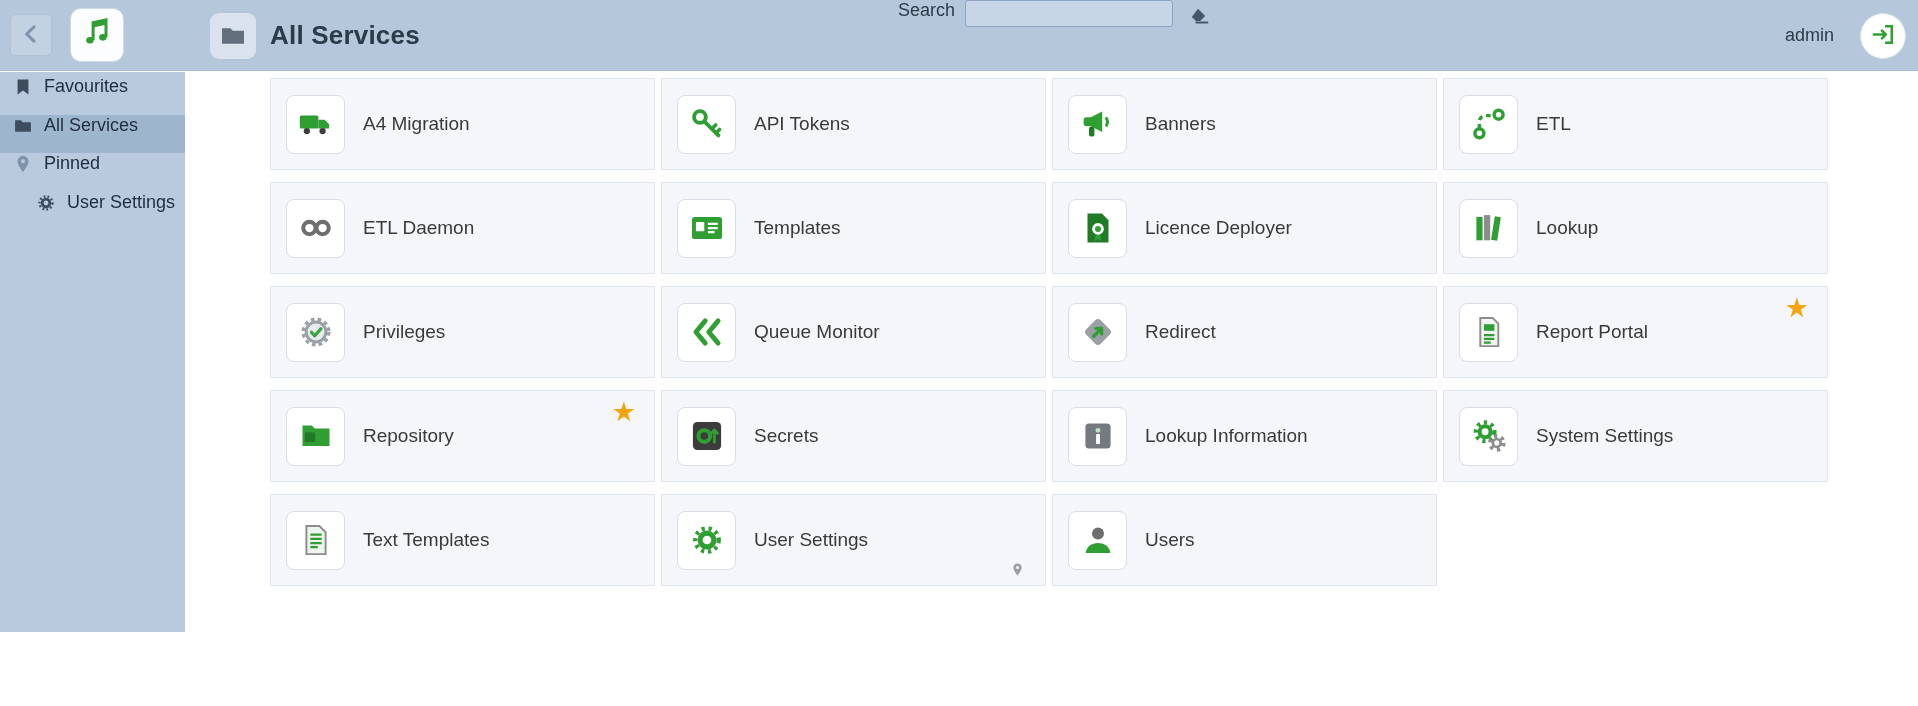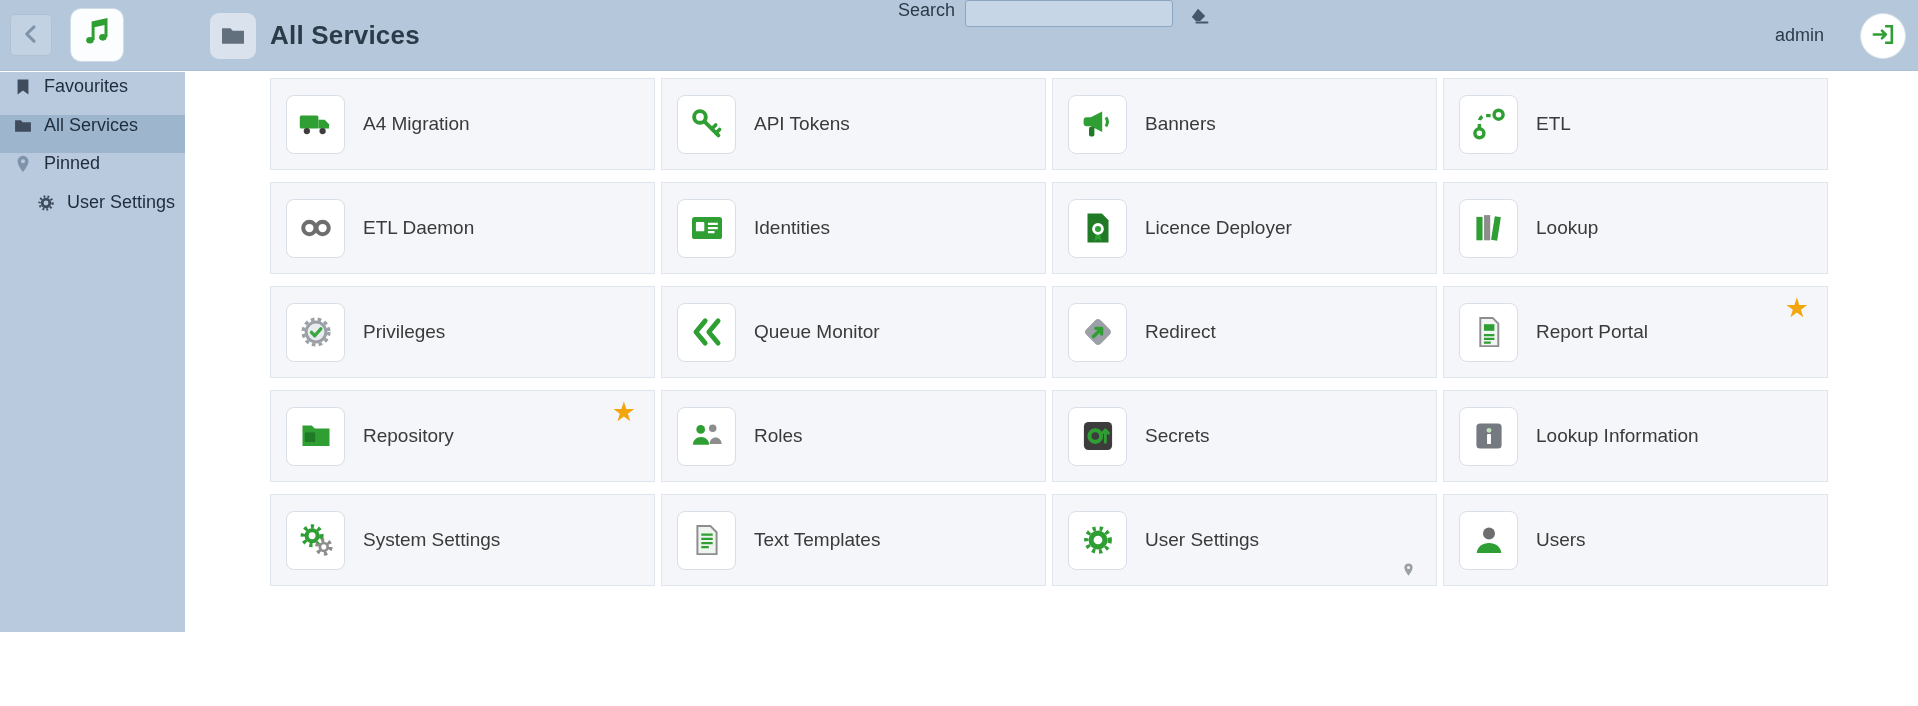--- a/index.html
+++ b/index.html
@@ -11,21 +11,21 @@
   .topbar{position:absolute;top:0;left:0;width:100%;height:71px;background:#b5c7da;border-bottom:1px solid #a9bed3}
   .back-btn{position:absolute;left:10px;top:14px;width:42px;height:42px;background:#c3d2e2;border:1px solid #afc2d5;border-radius:5px;display:flex;align-items:center;justify-content:center;cursor:pointer;padding:0}
   .logo-tile{position:absolute;left:70px;top:8px;width:54px;height:54px;background:#fcfdfe;border-radius:11px;display:flex;align-items:center;justify-content:center;cursor:pointer;border:1px solid #cfdbe7}
   .title-wrap{position:absolute;left:210px;top:0;height:71px;display:flex;align-items:center;gap:14px}
   .folder-tile{width:46px;height:46px;border-radius:9px;background:rgba(255,255,255,0.5);display:flex;align-items:center;justify-content:center}
   .page-title{font-size:26px;font-weight:bold;color:#2c3b4a;letter-spacing:.2px}
   .search-wrap{position:absolute;left:898px;top:0;height:71px;display:flex;align-items:flex-start;gap:10px}
   .search-label{font-size:18px;color:#2c3b4a}
   .search-input{width:208px;height:27px;background:#c6d6e6;border:1px solid #8ba6c2;border-radius:3px;font-size:16px;padding:0 8px;color:#223344;outline:none}
   .eraser-btn{width:32px;height:32px;border:none;background:transparent;display:flex;align-items:center;justify-content:center;cursor:pointer;padding:0}
-  .user-wrap{position:absolute;right:12px;top:0;height:71px;display:flex;align-items:center;gap:36px}
+  .user-wrap{position:absolute;right:12px;top:0;height:71px;display:flex;align-items:center;gap:26px}
   .username{font-size:18px;color:#2c3b4a}
   .logout-btn{width:46px;height:46px;border-radius:50%;background:#fff;border:1px solid #d6e0ea;display:flex;align-items:center;justify-content:center;cursor:pointer;padding:0}
 
   
   .sidebar{position:absolute;top:72px;left:0;width:185px;height:634px;background:#b9cade;padding-top:4px}
   .nav-item{display:flex;height:38.5px;padding-left:12px;gap:10px;font-size:18px;color:#1f2d3d;cursor:pointer;white-space:nowrap}
   .nav-item.active{background:#9db5cd}
   .nav-item.indent{padding-left:35px}
   .nav-icon{width:22px;height:22px;display:flex;align-items:center;justify-content:center}
 
@@ -206,21 +206,21 @@
   </div>
 
   <div class="card">
     <span class="tile">
             <svg viewBox="0 0 24 24" width="36" height="36">
               <rect x="2" y="4.6" width="20" height="14.8" rx="1.8" fill="#2f9e33"></rect>
               <rect x="4.6" y="8" width="5.6" height="6.2" rx="0.6" fill="#fff"></rect>
               <path d="M12.6 9.2h6.6M12.6 12h6.6M12.6 14.8h4.4" stroke="#fff" stroke-width="1.5"></path>
             </svg>
           </span>
-    <span class="card-label">Identities</span>
+    <span class="card-label">Templates</span>
 
   </div>
 
   <div class="card">
     <span class="tile">
             <svg viewBox="0 0 24 24" width="36" height="36">
               <path d="M5 2.4h9.6l4.4 4.4v14.8H5z" fill="#217a26"></path>
               <path d="M10.6 15.8l-1 5 2.4-1.4 2.4 1.4-1-5" fill="#2f9e33"></path>
               <circle cx="12" cy="12.6" r="3.9" fill="#fff"></circle>
               <circle cx="12" cy="12.6" r="2" fill="#2f9e33"></circle>
@@ -295,32 +295,20 @@
             <svg viewBox="0 0 24 24" width="36" height="36">
               <path d="M3 5h6.2l1.9 2H21v11.6H3z" fill="#2f9e33"></path>
               <rect x="4.6" y="9.6" width="6.8" height="6.4" fill="#217a26"></rect>
             </svg>
           </span>
     <span class="card-label">Repository</span>
     <span class="star">★</span>
 
   </div>
 
-  <div class="card">
-    <span class="tile">
-            <svg viewBox="0 0 24 24" width="36" height="36">
-              <circle cx="7.8" cy="7.6" r="2.9" fill="#2f9e33"></circle>
-              <circle cx="15.8" cy="6.8" r="2.5" fill="#8d8d8d"></circle>
-              <path d="M2.6 17.8c0-3.1 2.4-5.2 5.4-5.2s5.4 2.1 5.4 5.2z" fill="#2f9e33"></path>
-              <path d="M13.6 17.4c.3-2.7 1.9-4.4 4.3-4.4 2 0 3.6 1.5 3.9 4.4z" fill="#8d8d8d"></path>
-            </svg>
-          </span>
-    <span class="card-label">Roles</span>
-
-  </div>
 
 
   <div class="card">
     <span class="tile">
             <svg viewBox="0 0 24 24" width="36" height="36">
               <rect x="2.6" y="2.6" width="18.8" height="18.8" rx="3" fill="#3c3c3c"></rect>
               <circle cx="10.2" cy="12" r="3.9" fill="none" stroke="#2f9e33" stroke-width="2.7"></circle>
               <path d="M16.9 16.2V8M16.9 8l-2.1 2.1M16.9 8l2.1 2.1" fill="none" stroke="#2f9e33" stroke-width="1.9" stroke-linecap="round" stroke-linejoin="round"></path>
             </svg>
           </span>

